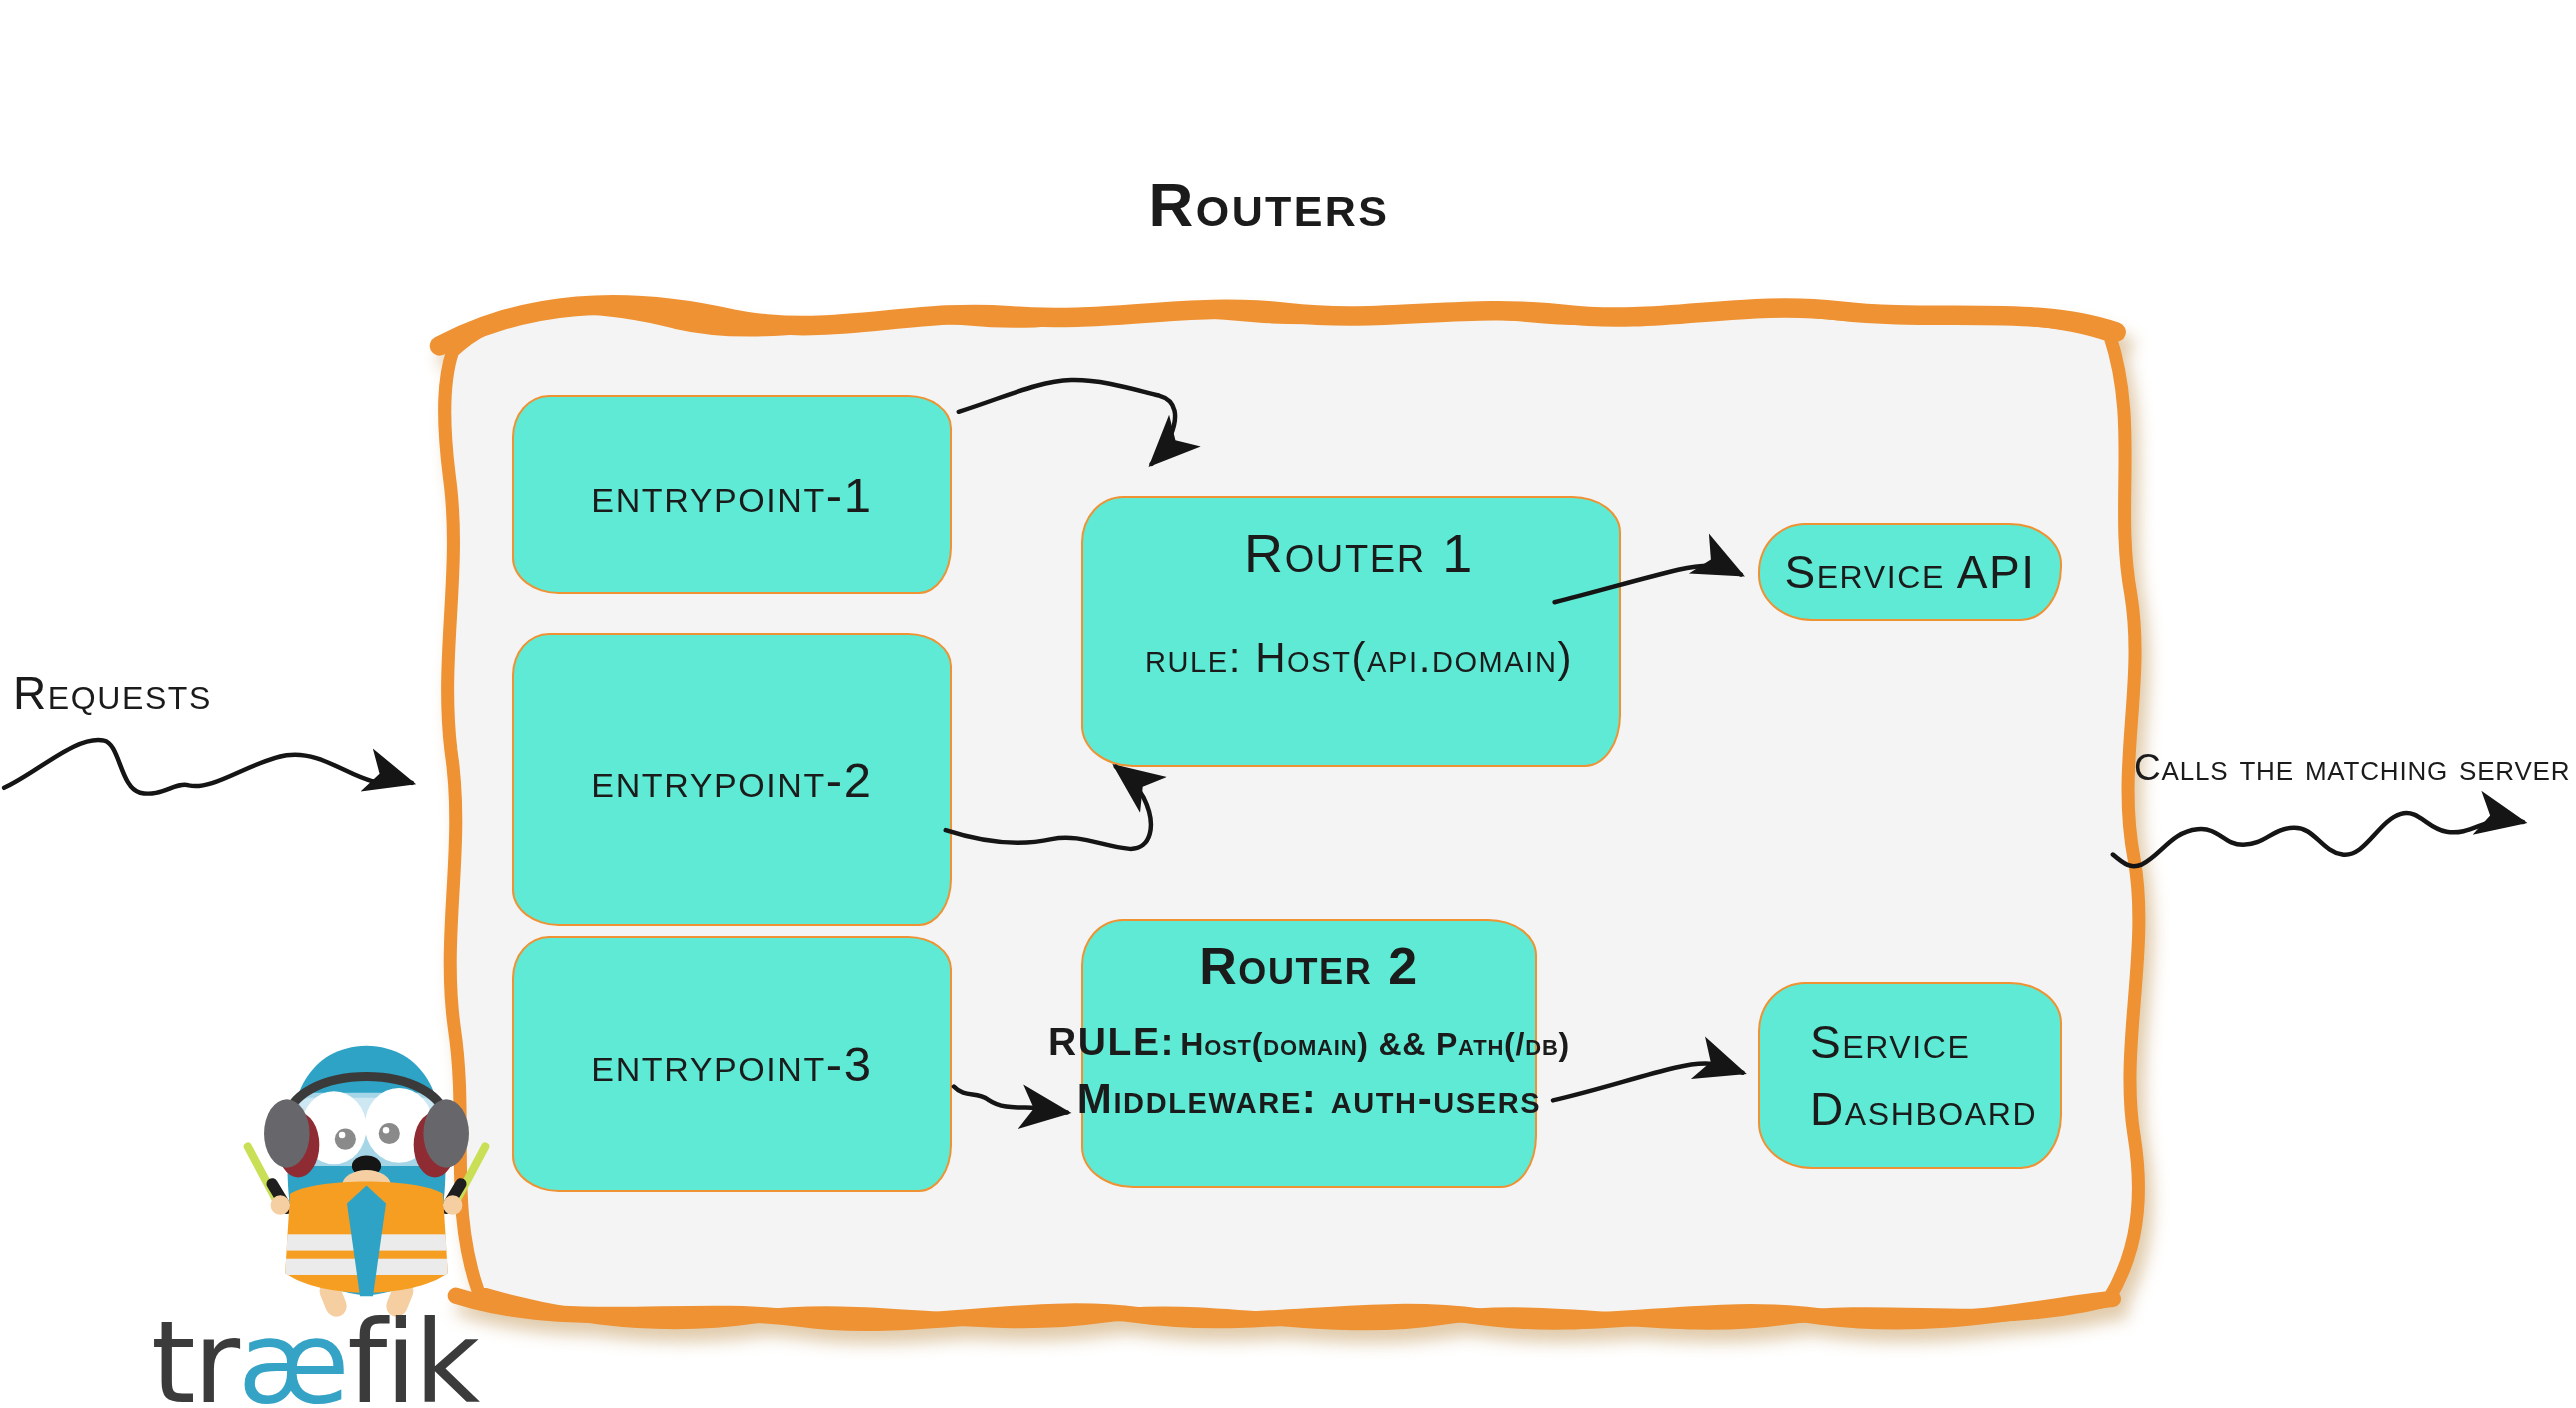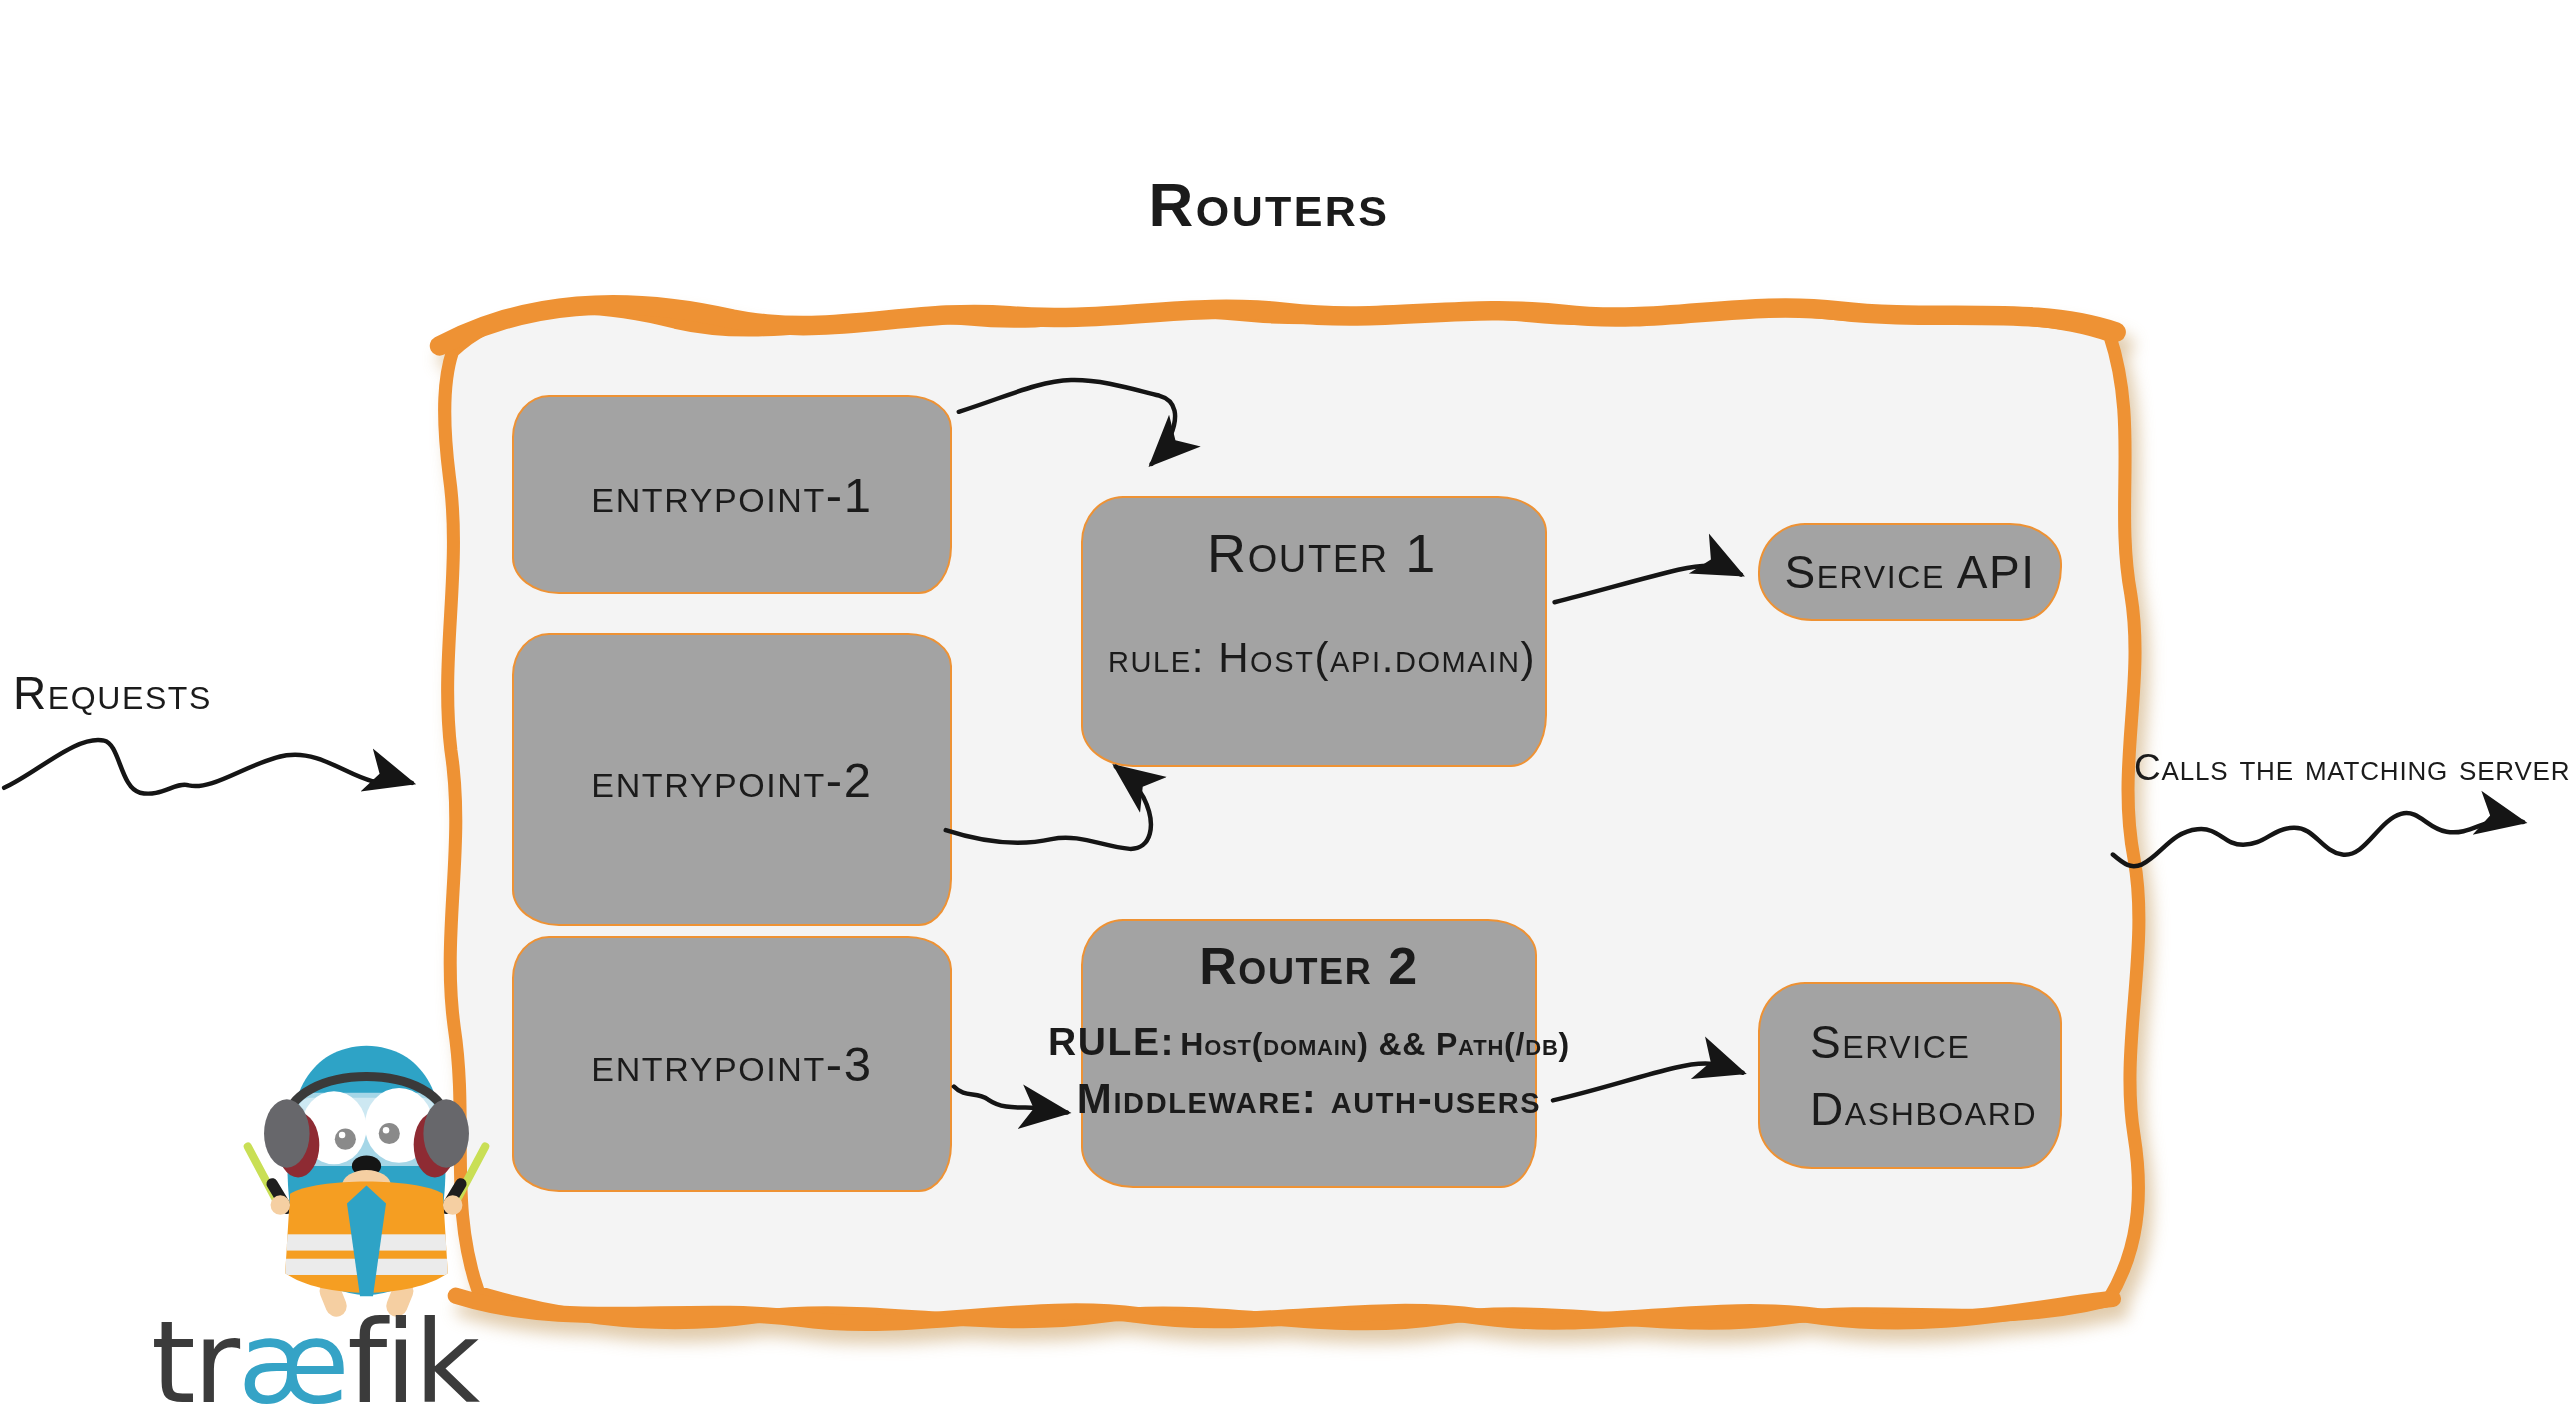--- a/index.html
+++ b/index.html
@@ -8,30 +8,30 @@
   .hand{font-variant:small-caps;color:#1b1b1b;letter-spacing:1.6px;}
   .stage{position:absolute;inset:0;width:2576px;height:1408px;}
 
   svg.frame-svg{position:absolute;left:0;top:0;width:2576px;height:1408px;
         filter:drop-shadow(8.1px 13px 8.1px rgba(176,122,40,.38));}
   svg.arrows{position:absolute;left:0;top:0;width:2576px;height:1408px;pointer-events:none;}
 
   .title{position:absolute;left:1082px;top:169px;width:374px;text-align:center;
          font-size:62px;font-weight:bold;letter-spacing:2.4px;}
 
-  .box{position:absolute;background:#a3a3a3;border:2.8px solid #EE9234;box-sizing:border-box;}
+  .box{position:absolute;background:#5eead4;border:2.8px solid #EE9234;box-sizing:border-box;}
   .ep{display:flex;align-items:center;justify-content:center;font-size:49px;
       border-radius:37px 44px 33px 47px / 42px 33px 47px 36px;}
   .ep1{left:512px;top:395px;width:440px;height:199px;}
   .ep2{left:512px;top:633px;width:440px;height:293px;}
   .ep3{left:512px;top:936px;width:440px;height:256px;}
 
   .router{display:flex;flex-direction:column;align-items:center;
       border-radius:42px 49px 36px 52px / 46px 36px 52px 41px;}
-  .r1{left:1081px;top:496px;width:466px;height:271px;padding-top:24.4px;padding-left:16px;}
+  .r1{left:1081px;top:496px;width:540px;height:271px;padding-top:24.4px;padding-left:16px;}
   .r1 .r-title{font-size:54px;}
   .r1 .r-rule{font-size:42px;margin-top:50px;white-space:nowrap;}
   .r2{left:1081px;top:919px;width:456px;height:269px;padding-top:14.7px;font-weight:bold;}
   .r2 .r-title{font-size:52px;}
   .r2 .r-line{margin-top:24px;white-space:nowrap;}
   .r2 .r-label{font-size:39px;}
   .r2 .r-value{font-size:32px;letter-spacing:0.8px;}
   .r2 .r-mw{font-size:42px;margin-top:11.4px;white-space:nowrap;}
 
   .svc{border-radius:47px 52px 41px 54px / 49px 41px 54px 46px;font-size:46px;}

